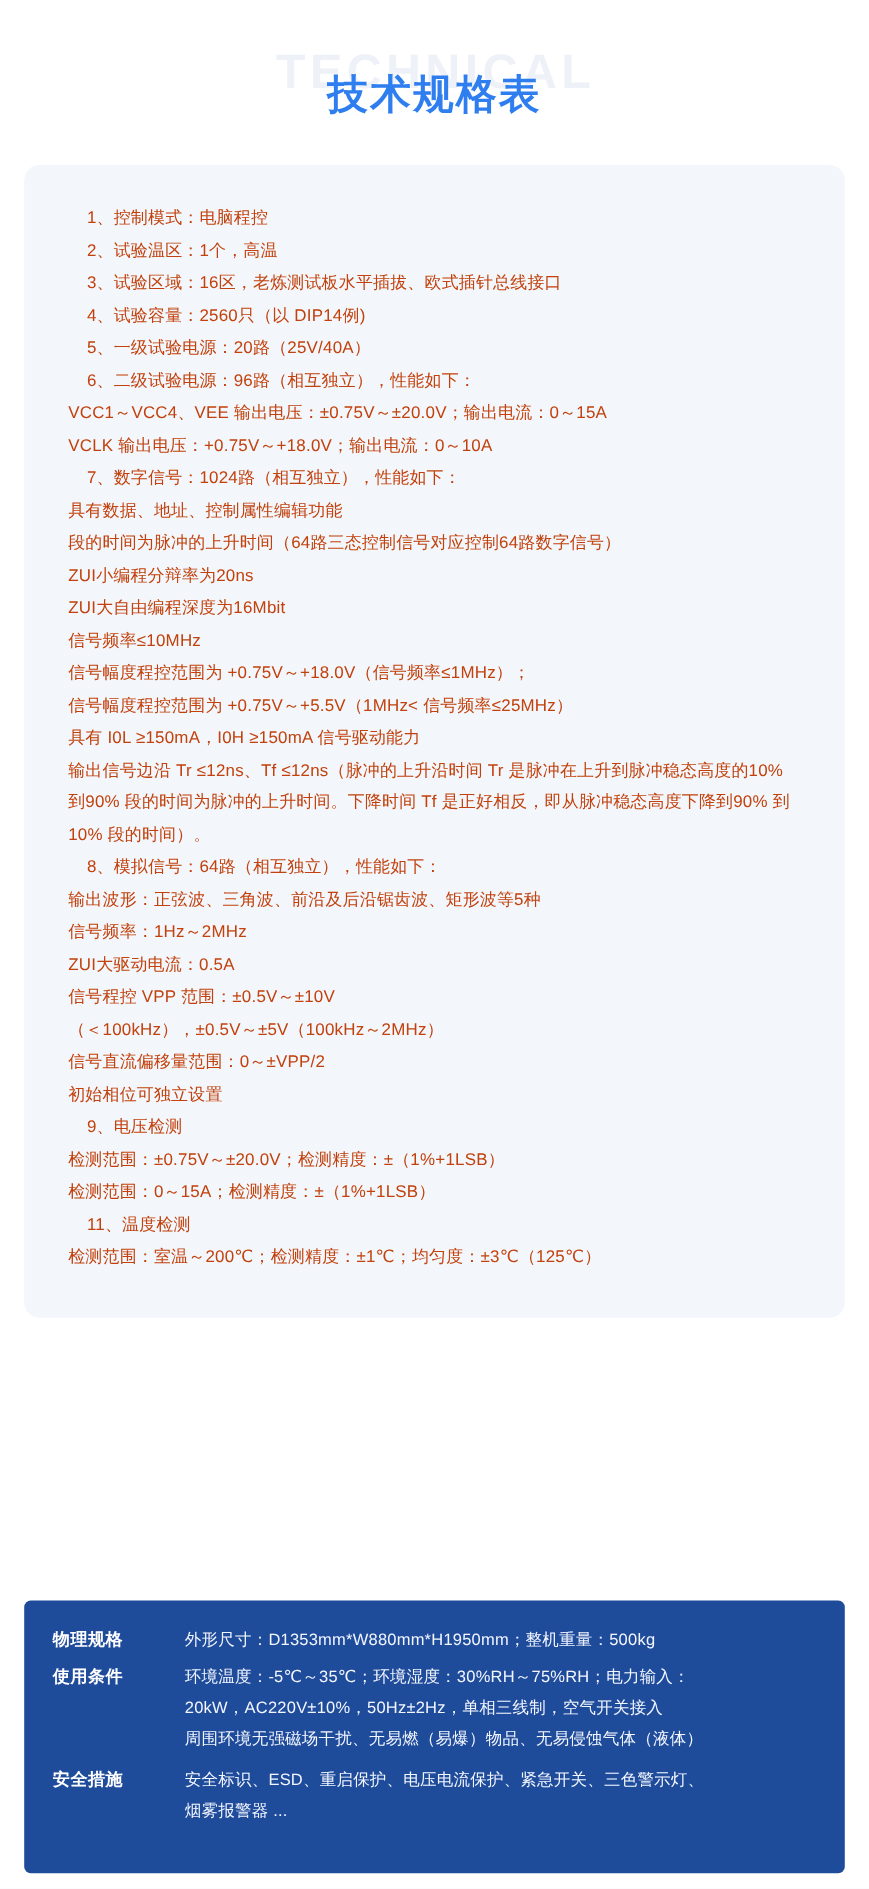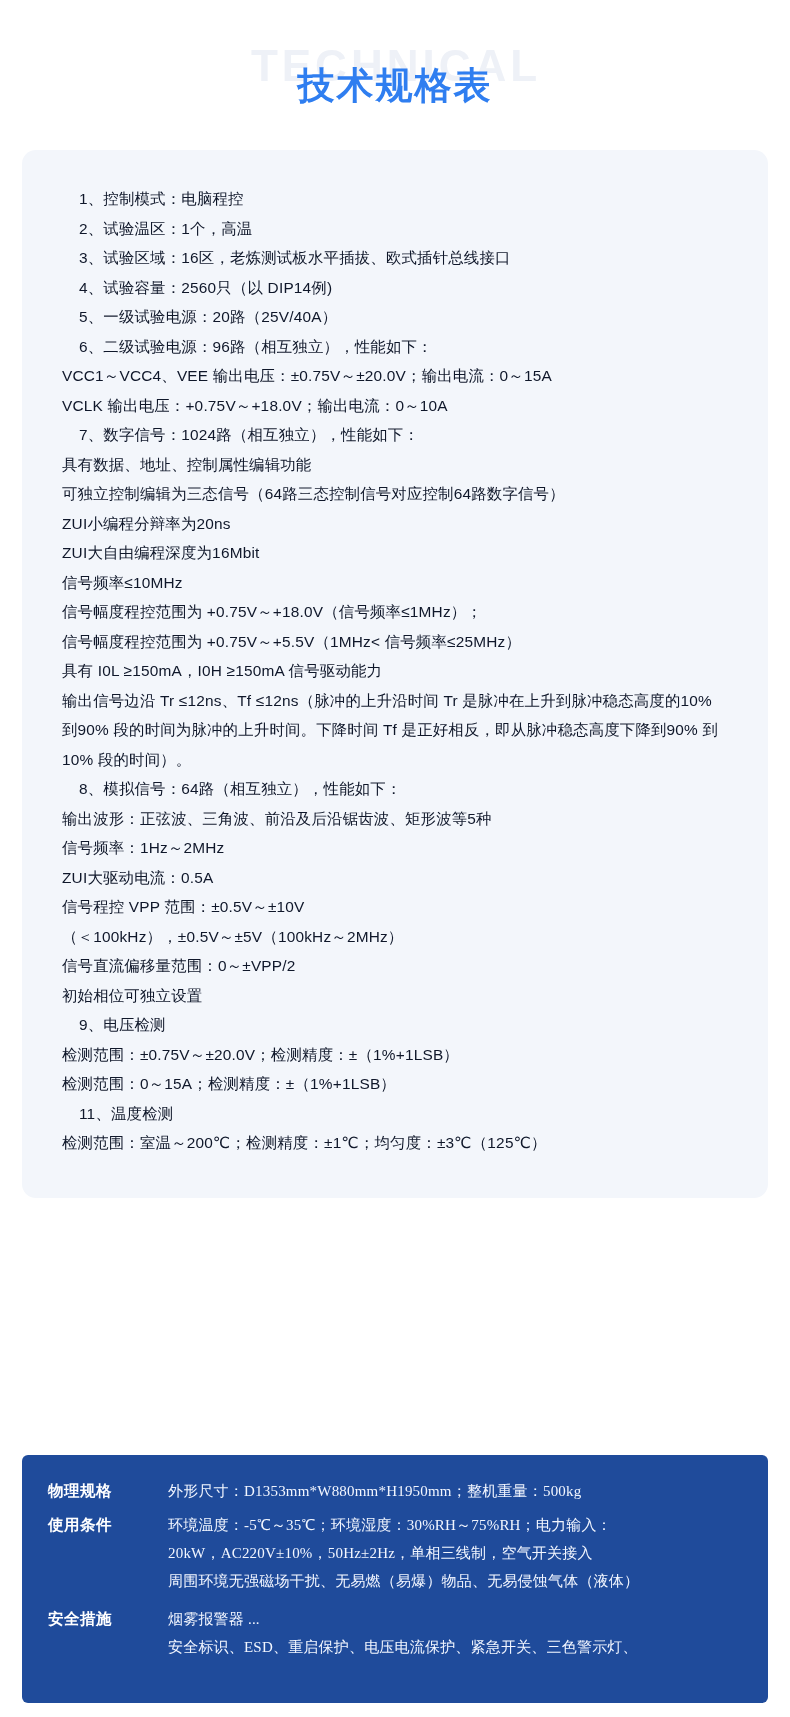--- a/index.html
+++ b/index.html
@@ -64,21 +64,21 @@
     width: 746px;
   }
   .spec-list {
     margin: 0;
     padding: 0;
     list-style: none;
   }
   .spec-line {
     font-size: 15.4px;
     line-height: 29.5px;
-    color: #0f172a;
+    color: #c2410c;
     letter-spacing: 0.2px;
     white-space: pre-wrap;
   }
   .spec-line.numbered {
     padding-left: 17px;
   }
   .spec-line.para {
     padding-left: 0;
   }
 
@@ -109,21 +109,21 @@
     letter-spacing: 0.5px;
     color: #ffffff;
   }
   .bp-value {
     flex: 1;
     font-size: 15px;
     line-height: 28px;
     color: #f2f6ff;
     letter-spacing: 0.2px;
   }
-  .bp-value div { white-space: pre-wrap; font-family: Liberation Serif, serif; }
+  .bp-value div { white-space: pre-wrap; }
   .bp-row.safety { margin-top: 10px; }
 </style>
 </head>
 <body>
 
 <div class="page">
 
   <div class="header">
     <div class="header-ghost">TECHNICAL</div>
     <div class="header-title">技术规格表</div>
@@ -134,21 +134,21 @@
         <div class="spec-line numbered">1、控制模式：电脑程控</div>
         <div class="spec-line numbered">2、试验温区：1个，高温</div>
         <div class="spec-line numbered">3、试验区域：16区，老炼测试板水平插拔、欧式插针总线接口</div>
         <div class="spec-line numbered">4、试验容量：2560只（以 DIP14例)</div>
         <div class="spec-line numbered">5、一级试验电源：20路（25V/40A）</div>
         <div class="spec-line numbered">6、二级试验电源：96路（相互独立），性能如下：</div>
         <div class="spec-line para">VCC1～VCC4、VEE 输出电压：±0.75V～±20.0V；输出电流：0～15A</div>
         <div class="spec-line para">VCLK 输出电压：+0.75V～+18.0V；输出电流：0～10A</div>
         <div class="spec-line numbered">7、数字信号：1024路（相互独立），性能如下：</div>
         <div class="spec-line para">具有数据、地址、控制属性编辑功能</div>
-        <div class="spec-line para">可独立控制编辑为三态信号（64路三态控制信号对应控制64路数字信号）</div>
+        <div class="spec-line para">段的时间为脉冲的上升时间（64路三态控制信号对应控制64路数字信号）</div>
         <div class="spec-line para">ZUI小编程分辩率为20ns</div>
         <div class="spec-line para">ZUI大自由编程深度为16Mbit</div>
         <div class="spec-line para">信号频率≤10MHz</div>
         <div class="spec-line para">信号幅度程控范围为 +0.75V～+18.0V（信号频率≤1MHz）；</div>
         <div class="spec-line para">信号幅度程控范围为 +0.75V～+5.5V（1MHz&lt; 信号频率≤25MHz）</div>
         <div class="spec-line para">具有 I0L ≥150mA，I0H ≥150mA 信号驱动能力</div>
         <div class="spec-line para">输出信号边沿 Tr ≤12ns、Tf ≤12ns（脉冲的上升沿时间 Tr 是脉冲在上升到脉冲稳态高度的10% 到90% 段的时间为脉冲的上升时间。下降时间 Tf 是正好相反，即从脉冲稳态高度下降到90% 到10% 段的时间）。</div>
         <div class="spec-line numbered">8、模拟信号：64路（相互独立），性能如下：</div>
         <div class="spec-line para">输出波形：正弦波、三角波、前沿及后沿锯齿波、矩形波等5种</div>
         <div class="spec-line para">信号频率：1Hz～2MHz</div>
@@ -177,20 +177,20 @@
           <div class="bp-label">使用条件</div>
           <div class="bp-value">
             <div>环境温度：-5℃～35℃；环境湿度：30%RH～75%RH；电力输入：</div>
             <div>20kW，AC220V±10%，50Hz±2Hz，单相三线制，空气开关接入</div>
             <div>周围环境无强磁场干扰、无易燃（易爆）物品、无易侵蚀气体（液体）</div>
           </div>
         </div>
         <div class="bp-row safety">
           <div class="bp-label">安全措施</div>
           <div class="bp-value">
+            <div>安全标识、ESD、重启保护、电压电流保护、紧急开关、三色警示灯、</div>
             <div>烟雾报警器 ...</div>
-            <div>安全标识、ESD、重启保护、电压电流保护、紧急开关、三色警示灯、</div>
           </div>
         </div>
       </div>
   </div>
 
 </div>
 
 </body></html>

